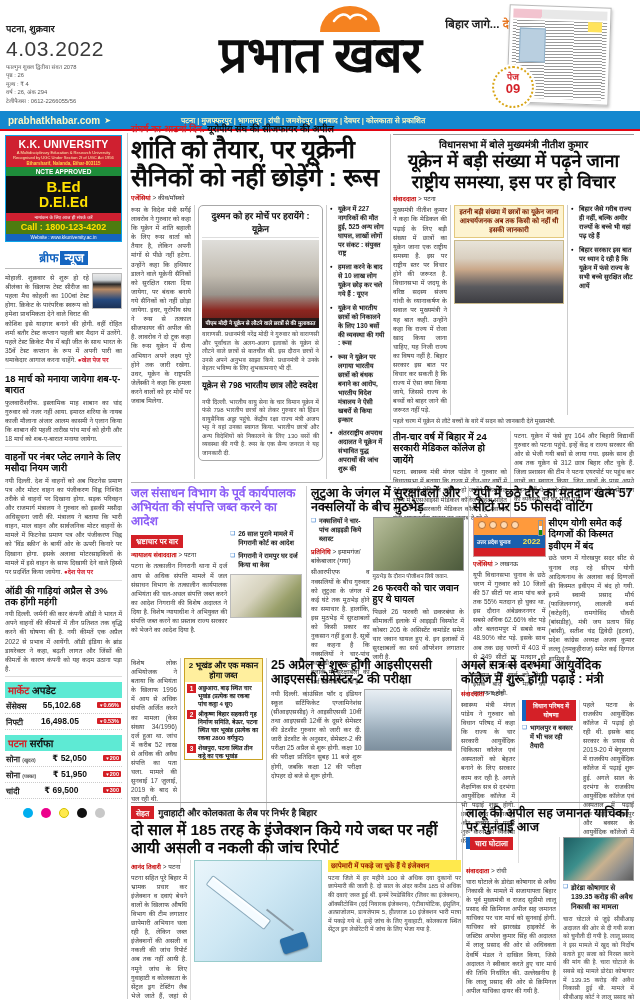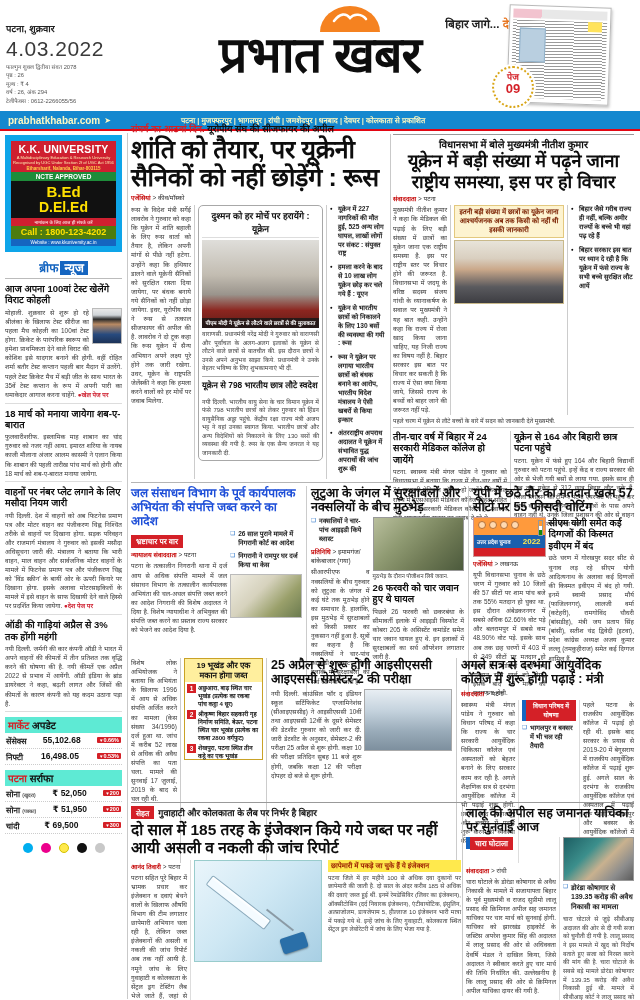--- a/index.html
+++ b/index.html
@@ -37,38 +37,38 @@
   .bluebar .cities { font-size:7.5px; font-weight:bold; margin-left:70px; }
   .redline { left:0; top:129px; width:640px; height:2px; background:#e30613; }
 
   
   .body-txt { font-size:6.4px; line-height:1.42; color:#3c3c3c; text-align:justify; }
   .byline { font-size:6.4px; color:#333; margin:2px 0; }
   .byline .src { color:#c40000; font-weight:bold; }
   .h-xl { font-size:25px; font-weight:900; color:#0d0d0d; line-height:1.12; letter-spacing:-.3px; }
   .h-lg { font-size:18px; font-weight:900; color:#0d0d0d; line-height:1.15; }
   .h-md { font-size:12.5px; font-weight:900; color:#0d0d0d; line-height:1.15; }
-  .h-md2 { font-size:12px; font-weight:900; color:#1d4ed8; line-height:1.18; }
+  .h-md2 { font-size:12px; font-weight:900; color:#8b5cf6; line-height:1.18; }
   .h-sm { font-size:9.5px; font-weight:900; color:#0d0d0d; line-height:1.22; margin-bottom:2px; }
   .badge-red { display:inline-block; background:#d42027; color:#fff; font-weight:bold; font-size:7.5px; padding:1.5px 5px; }
   .kicker-lead { font-size:9.5px; font-weight:900; color:#111; }
   .kicker-lead .kr { color:#d42027; }
 
   .vdiv { width:1px; background:#c9c9c9; }
   .hdiv { height:1px; background:#b5b5b5; }
 
   ul.blist { list-style:none; }
   ul.blist li { position:relative; padding-left:8px; margin-bottom:5px; font-size:6.6px; font-weight:bold; color:#1d1d1d; line-height:1.35; text-align:left; }
   ul.blist li::before { content:"●"; position:absolute; left:0; top:1px; font-size:4.5px; color:#000; }
   .sq-bullet { position:relative; padding-left:8px; font-size:6.6px; font-weight:bold; color:#1d1d1d; line-height:1.35; margin-bottom:4px; }
   .sq-bullet::before { content:"❑"; position:absolute; left:0; top:0; font-size:5.5px; color:#1565c0; }
 
   
   .sidebar { left:0; top:133px; width:126px; height:866px; padding:2px 4px 0 5px; overflow:hidden; }
-  .ad { border:6px solid #0ea5e9; }
+  .ad { border:1px solid #0ea5e9; }
   .ad-top { background:#cf2030; padding:2px 1px 1px; text-align:center; }
   .ad-name { color:#fff; font-size:10.5px; font-weight:900; letter-spacing:.2px; }
   .ad-small { color:#ffe9b0; font-size:4.1px; line-height:1.3; }
   .ad-addr { color:#ffd24a; font-size:4.5px; font-weight:bold; }
   .ad-ncte { background:#1e8c3a; color:#fff; font-size:6.5px; font-weight:bold; text-align:center; padding:1px 0; }
   .ad-black { background:#111; text-align:center; padding:3px 0 2px; }
   .ad-c1,.ad-c2 { color:#ffe000; font-weight:900; line-height:1.12; }
   .ad-c1 { font-size:15px; } .ad-c2 { font-size:14px; }
   .ad-strip { background:#cf2030; color:#fff; font-size:4.6px; text-align:center; padding:1px 0; }
   .ad-call { background:#4d7c0f; color:#ffe000; font-size:9px; font-weight:900; text-align:center; padding:1px 0 2px; }
@@ -267,21 +267,20 @@
       <div class="ad-strip">नामांकन के लिए आज ही संपर्क करें</div>
       <div class="ad-call">Call : 1800-123-4202</div>
       <div class="ad-web">Website : www.kkuniversity.ac.in</div>
     </div>
 
     <div class="brief-head">
       <span class="b1">ब्रीफ</span><span class="b2">न्यूज</span>
     </div>
 
     <div class="brief-item">
-      <div class="brief-title">आज अपना 100वां टेस्ट खेलेंगे विराट कोहली</div>
       <div class="kohli"></div>
       <div class="body-txt"><span>मोहाली. शुक्रवार से शुरू हो रहे श्रीलंका के खिलाफ टेस्ट सीरीज का पहला मैच कोहली का 100वां टेस्ट होगा. क्रिकेट के पारंपरिक स्वरूप को हमेशा प्राथमिकता देने वाले विराट की कोशिश इसे यादगार बनाने की होगी. वहीं रोहित शर्मा बतौर टेस्ट कप्तान पहली बार मैदान में उतरेंगे. पहले टेस्ट क्रिकेट मैच में बड़ी जीत के साथ भारत के 35वें टेस्ट कप्तान के रूप में अपनी पारी का धमाकेदार आगाज करना चाहेंगे.</span> <span class="endmark">●खेल पेज पर</span></div>
     </div>
 
     <div class="brief-item">
       <div class="brief-title">18 मार्च को मनाया जायेगा शब-ए-बारात</div>
       <div class="body-txt">फुलवारीशरीफ. इस्लामिक माह शाबान का चांद गुरुवार को नजर नहीं आया. इमारत शरिया के नायब काजी मौलाना अंजार आलम कासमी ने एलान किया कि शाबान की पहली तारीख पांच मार्च को होगी और 18 मार्च को शब-ए-बारात मनाया जायेगा.</div>
     </div>
 
     <div class="brief-item">
@@ -398,21 +397,20 @@
         </ul>
       </div>
     </div>
     <div class="nit-cap">पहले चरण में यूक्रेन से लौटे बच्चों के बारे में सदन को जानकारी देते मुख्यमंत्री.</div>
     <div class="nit-row2">
       <div class="nr2a">
         <div class="h-sm">तीन-चार वर्ष में बिहार में 24 सरकारी मेडिकल कॉलेज हो जायेंगे</div>
         <div class="body-txt">पटना. स्वास्थ्य मंत्री मंगल पांडेय ने गुरुवार को विधानसभा में बताया कि राज्य में तीन-चार वर्षों में 24 सरकारी मेडिकल कॉलेज हो जायेंगे. फिलहाल राज्य में इएसआइसी मेडिकल कॉलेज बिहटा सहित राज्य में 13 सरकारी मेडिकल कॉलेज हैं. स्वास्थ्य मंत्री ध्यानाकर्षण सूचना का जवाब दे रहे थे.</div>
       </div>
       <div class="nr2b">
-        <div class="h-sm">यूक्रेन से 164 और बिहारी छात्र पटना पहुंचे</div>
         <div class="body-txt">पटना. यूक्रेन में फंसे हुए 164 और बिहारी विद्यार्थी गुरुवार को पटना पहुंचे. इन्हें केंद्र व राज्य सरकार की ओर से भेजी गयी बसों से लाया गया. इसके साथ ही अब तक यूक्रेन से 312 छात्र बिहार लौट चुके हैं. जिला प्रशासन की टीम ने पटना एयरपोर्ट पर पहुंच कर छात्रों का स्वागत किया. जिन छात्रों के पास अपने वाहन नहीं थे, उनके जिला प्रशासन की ओर से वाहन की व्यवस्था कर घर भेजा गया.</div>
       </div>
     </div>
   </div>
 
   <div class="abs hdiv" style="left:131px; top:482px; width:503px;"></div>
 
   <div class="abs row2">
 
     <div class="vig">
@@ -482,21 +480,21 @@
       </div>
     </div>
   </div>
 
   <div class="abs row3">
 
     <div class="vig2 body-txt">विशेष लोक अभियोजक ने बताया कि अभियंता के खिलाफ 1996 में आय से अधिक संपत्ति अर्जित करने का मामला (केस संख्या 34/1996) दर्ज हुआ था. जांच में करीब 52 लाख से अधिक की अवैध संपत्ति का पता चला. मामले की सुनवाई 17 जुलाई, 2019 के बाद से चल रही थी.</div>
 
     <div class="plots">
       <div class="plots-box">
-        <div class="plots-title">19 भूखंड और एक मकान होगा जब्त</div>
+        <div class="plots-title">2 भूखंड और एक मकान होगा जब्त</div>
         <div class="plot-item">
           <span class="plot-num">1</span>
           <span class="plot-txt">अछुआरा, बाढ़ स्थित चार भूखंड (प्रत्येक का रकबा पांच कट्ठा 4 धूर)</span>
         </div>
         <div class="plot-item">
           <span class="plot-num">2</span>
           <span class="plot-txt">श्रीकृष्ण बिहार सहकारी गृह निर्माण समिति, बेऊर, पटना स्थित चार भूखंड (प्रत्येक का रकबा 2800 वर्गफुट)</span>
         </div>
         <div class="plot-item">
           <span class="plot-num">3</span>

